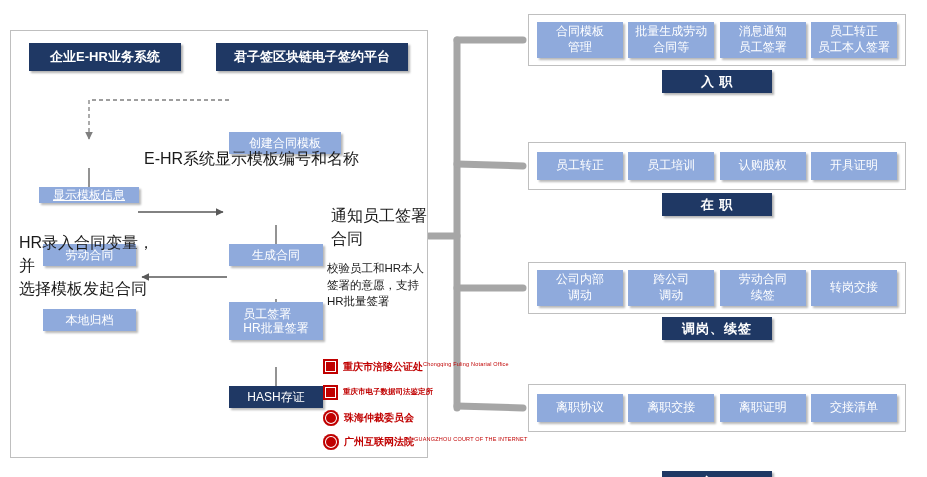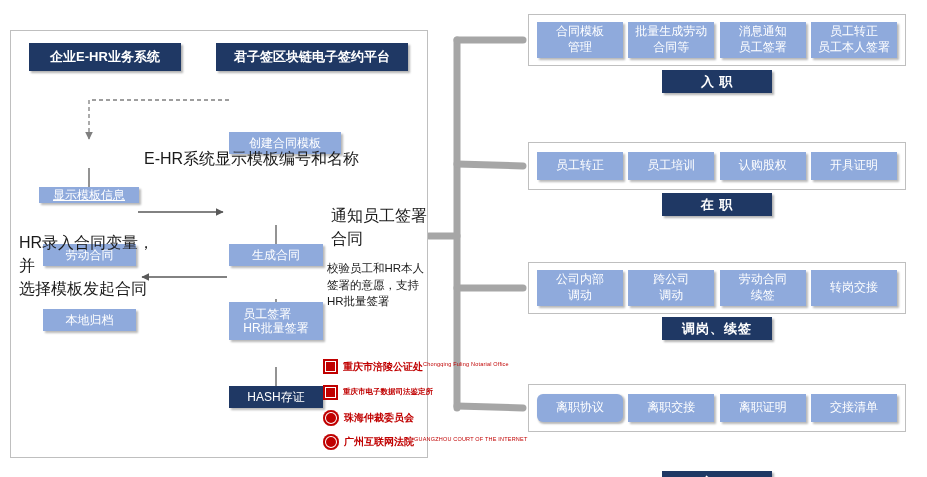--- a/index.html
+++ b/index.html
@@ -157,20 +157,20 @@
 调动</div>
     <div class="itm" style="height:36px;">跨公司
 调动</div>
     <div class="itm" style="height:36px;">劳动合同
 续签</div>
     <div class="itm" style="height:36px;">转岗交接</div>
   </div>
   <div class="stage-label" style="left:662px;top:317px;">调岗、续签</div>
 
   <div class="grp" style="top:384px;height:48px;">
-    <div class="itm" style="height:28px;border-radius:6px;">离职协议</div>
+    <div class="itm" style="height:28px;">离职协议</div>
     <div class="itm" style="height:28px;">离职交接</div>
     <div class="itm" style="height:28px;">离职证明</div>
     <div class="itm" style="height:28px;">交接清单</div>
   </div>
   <div class="stage-label" style="left:662px;top:435px;margin-top:36px;">离 职</div>
 
 </div>
 
 </body></html>

